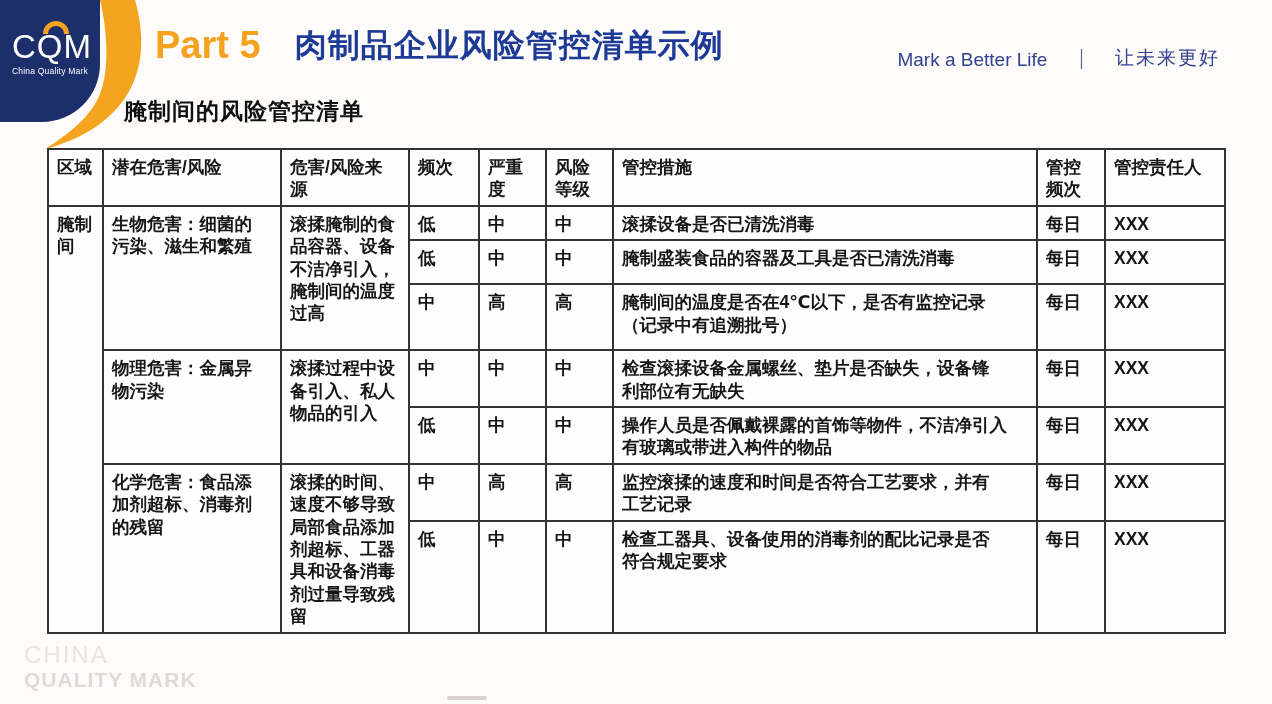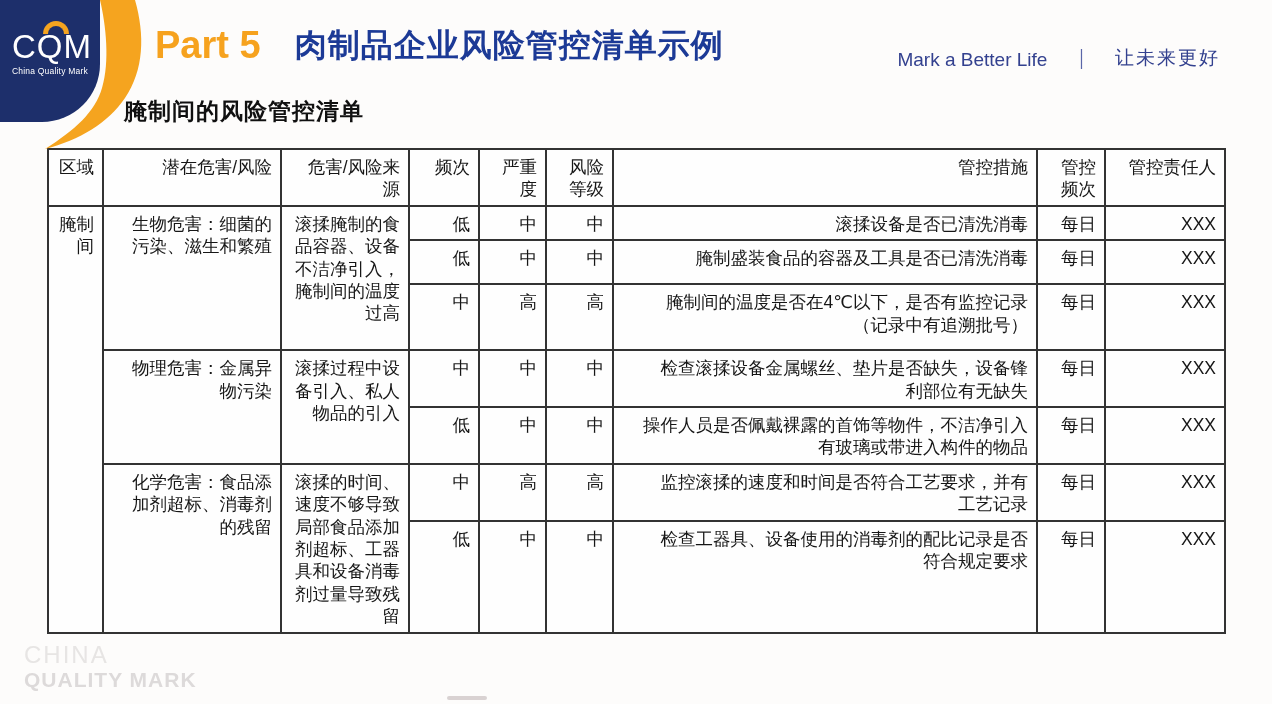--- a/index.html
+++ b/index.html
@@ -31,23 +31,23 @@
   .tagline .sep{color:#5a66a8;font-size:20px;font-weight:300;}
   .tagline .cn{letter-spacing:2px;}
   .subtitle{position:absolute;left:124px;top:96px;font-size:23px;font-weight:bold;color:#101010;letter-spacing:1px;z-index:3;}
   
   table.risk{
     position:absolute;left:47px;top:148px;width:1177px;
     border-collapse:collapse;table-layout:fixed;
     background:#fefefe;
   }
   table.risk td,table.risk th{
-    border:2px solid #333333;vertical-align:top;text-align:right;
+    border:2px solid #333333;vertical-align:top;text-align:left;
     padding:6px 8px 4px 8px;font-size:17.5px;line-height:1.28;
-    font-weight:normal;color:#161616;white-space:pre-line;
+    font-weight:bold;color:#161616;white-space:pre-line;
     overflow:hidden;
   }
   table.risk thead tr{height:55px;}
   tbody tr:nth-child(1){height:33px;}
   tbody tr:nth-child(2){height:44px;}
   tbody tr:nth-child(3){height:66px;}
   tbody tr:nth-child(4){height:54px;margin-top:20px;}
   tbody tr:nth-child(5){height:52px;}
   tbody tr:nth-child(6){height:55px;}
   tbody tr:nth-child(7){height:112px;}

